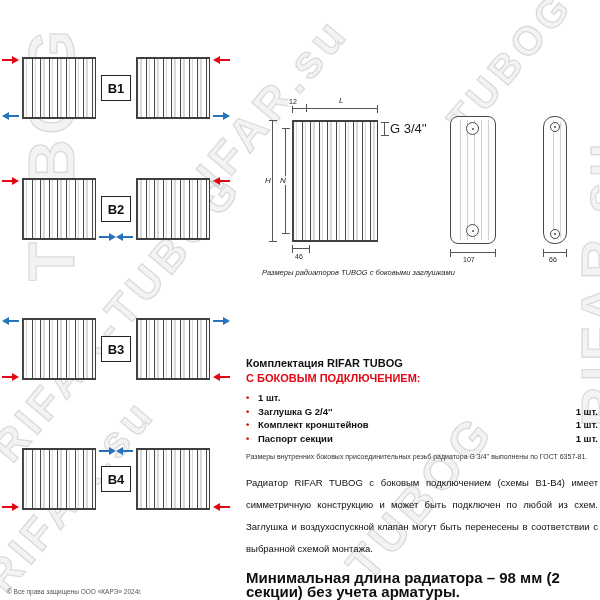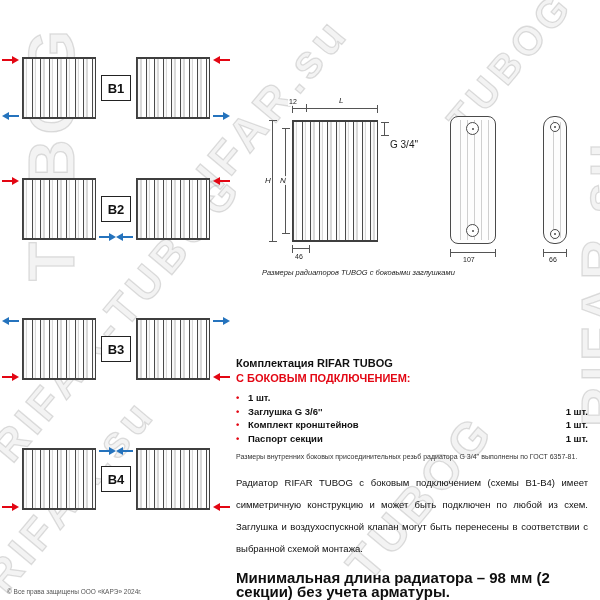--- a/index.html
+++ b/index.html
@@ -44,21 +44,21 @@
 
   .caption { position:absolute; font-size:7.5px; font-style:italic; color:#222; }
 
   .sideview { position:absolute; border:1.5px solid #4a4a4a; background:#fdfdfd; }
   .sv-ribs { position:absolute; left:3px; right:3px; top:3px; bottom:3px;
              background:repeating-linear-gradient(90deg,transparent 0 6px,#cfcfcf 6px 7px); }
   .sv-circle { position:absolute; border:1.5px solid #4a4a4a; border-radius:50%; background:#fff; }
   .sv-circle:after { content:""; position:absolute; left:50%; top:50%; width:2px; height:2px;
                      margin:-1px 0 0 -1px; background:#4a4a4a; border-radius:50%; }
 
-  .textblock { position:absolute; left:236px; top:357px; width:352px; color:#111; }
+  .textblock { position:absolute; left:246px; top:357px; width:352px; color:#111; }
   .tb-h1 { font-size:11px; font-weight:700; color:#111; }
   .tb-h2 { font-size:11px; font-weight:700; margin-top:3px; }
   .eq-list { margin-top:7px; }
   .eq-item { display:flex; align-items:baseline; gap:5px; font-size:9.5px; font-weight:700; line-height:13.5px; }
   .eq-bullet { width:7px; flex:0 0 auto; }
   .eq-name { flex:1 1 auto; }
   .eq-qty { flex:0 0 auto; text-align:right; }
   .tb-note { margin-top:7px; font-size:7px; line-height:9px; color:#333; }
   .tb-para { margin-top:11px; font-size:9.5px; line-height:22px; text-align:justify; color:#0f0f0f; }
   .tb-min { margin-top:11px; font-size:15px; line-height:14px; font-weight:700; color:#0f0f0f; }
@@ -169,21 +169,21 @@
       <div class="tick" style="left:306px; top:104px; height:8px;"></div>
       <div class="dim-label" style="left:288px; top:97px; font-size:7px;">12</div>
       <div class="dim-label letter" style="left:338px; top:96px;">L</div>
 
       <div class="dim-v" style="left:272px; top:120px; height:122px;"></div>
       <div class="dim-label letter" style="left:264px; top:176px;">H</div>
       <div class="dim-v" style="left:285px; top:128px; height:106px;"></div>
       <div class="dim-label letter" style="left:279px; top:176px;">N</div>
 
       <div class="dim-v" style="left:384px; top:122px; height:14px;"></div>
-      <div class="dim-label" style="left:389px; top:140px; font-size:10px;">G 3/4''</div>
+      <div class="dim-label" style="left:389px; top:124px; font-size:13px;">G 3/4''</div>
 
       <div class="dim-h" style="left:292px; top:248px; width:18px;"></div>
       <div class="dim-label" style="left:294px; top:252px; font-size:7px;">46</div>
 
       <div class="caption" style="left:262px; top:268px; width:210px;">Размеры радиаторов TUBOG с боковыми заглушками</div>
     </div>
 
     <div>
       <div class="sideview" style="left:450px; top:116px; width:46px; height:128px; border-radius:8px;">
         <div class="sv-ribs"></div>
@@ -205,21 +205,21 @@
     <div class="textblock">
       <div class="tb-h1">Комплектация RIFAR TUBOG</div>
       <div class="tb-h2" id="tb-h2" style="color: rgb(227, 6, 19);">С БОКОВЫМ ПОДКЛЮЧЕНИЕМ:</div>
       <div class="eq-list" id="eq-list">
           <div class="eq-item">
             <span class="eq-bullet" style="color: rgb(227, 6, 19);">•</span>
             <span class="eq-qty">1 шт.</span>
           </div>
           <div class="eq-item">
             <span class="eq-bullet" style="color: rgb(227, 6, 19);">•</span>
-            <span class="eq-name">Заглушка G 3/6''</span>
+            <span class="eq-name">Заглушка G 2/4''</span>
             <span class="eq-qty">1 шт.</span>
           </div>
           <div class="eq-item">
             <span class="eq-bullet" style="color: rgb(227, 6, 19);">•</span>
             <span class="eq-name">Комплект кронштейнов</span>
             <span class="eq-qty">1 шт.</span>
           </div>
           <div class="eq-item">
             <span class="eq-bullet" style="color: rgb(227, 6, 19);">•</span>
             <span class="eq-name">Паспорт секции</span>

